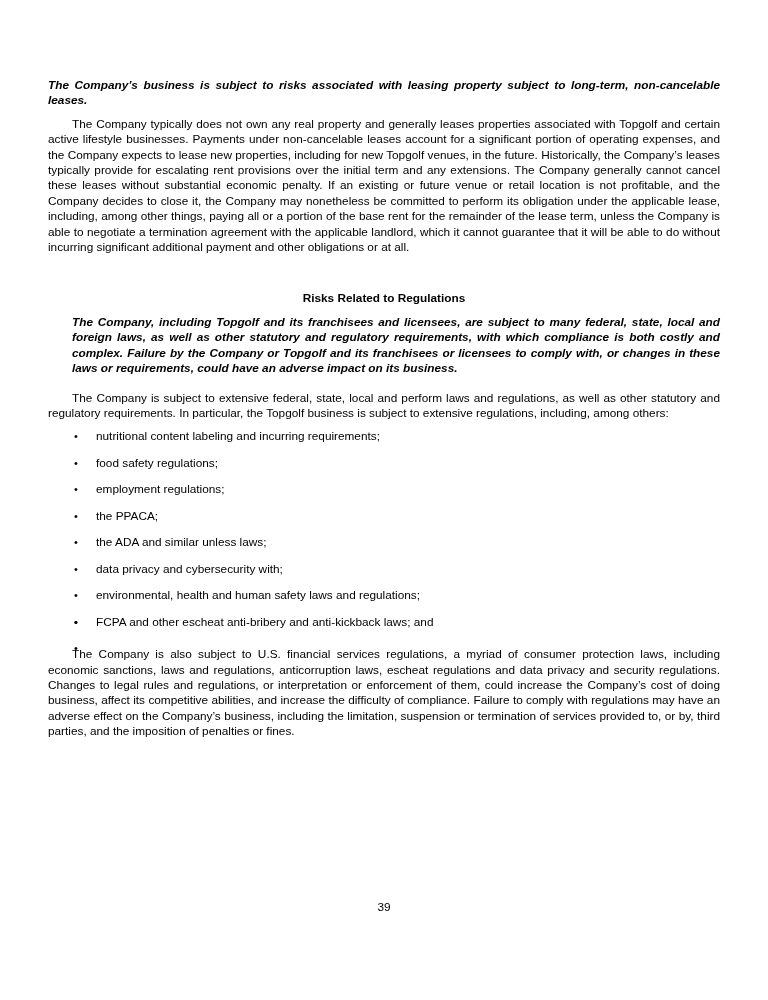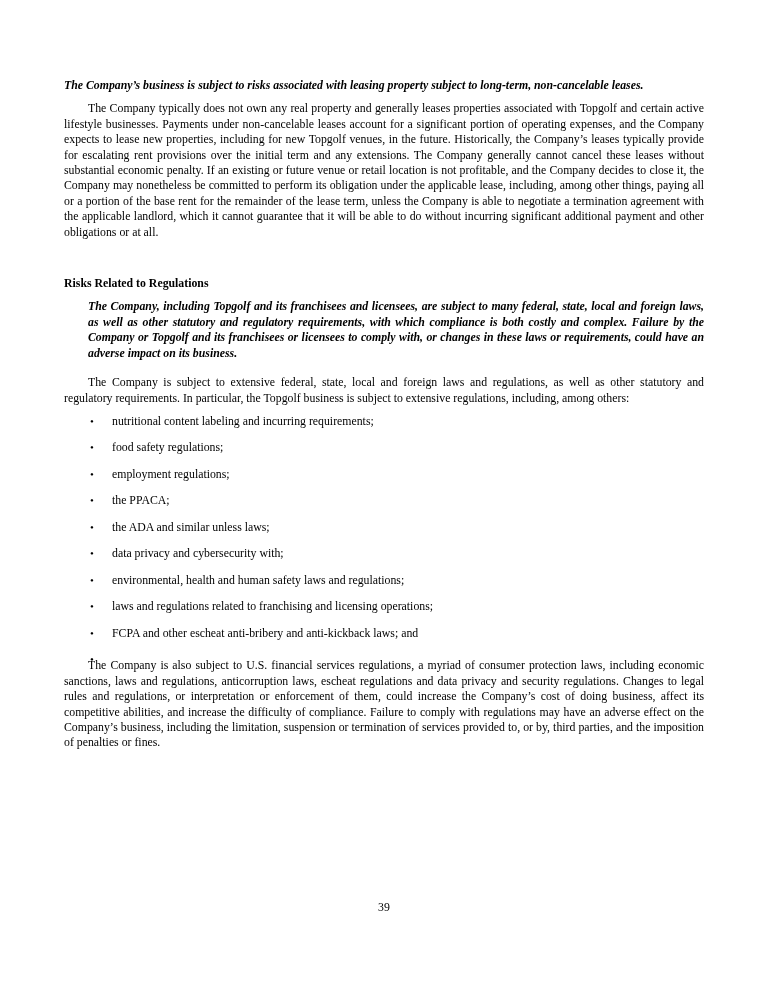--- a/index.html
+++ b/index.html
@@ -3,41 +3,42 @@
 <meta charset="utf-8">
 <style>
   * { margin: 0; padding: 0; box-sizing: border-box; }
   html, body { background: #ffffff; }
   .page {
     position: relative;
     width: 768px;
     height: 1000px;
     margin: 0 auto;
     background: #ffffff;
-    padding: 0 64px;
-    font-family: Liberation Serif, serif;
+    padding: 0 48px;
+    font-family: Liberation Sans, sans-serif;
     font-size: 11.8px;
     line-height: 15.4px;
     color: #000000;
     overflow: hidden;
   }
   .lead-heading {
     margin-top: 78px;
     font-weight: bold;
     font-style: italic;
     text-align: justify;
   }
   .body-para {
     margin-top: 8px;
     text-indent: 24px;
     text-align: justify;
   }
   .section-title {
     margin-top: 36px;
     font-weight: bold;
+    text-align: center;
   }
   .bold-italic-para {
     margin-top: 8px;
     font-weight: bold;
     font-style: italic;
     text-align: justify;
     margin-left: 24px;
   }
   .intro-para {
     margin-top: 14px;
@@ -79,21 +80,21 @@
 <div class="page">
 
   <div class="lead-heading">The Company’s business is subject to risks associated with leasing property subject to long-term, non-cancelable leases.</div>
 
   <p class="body-para">The Company typically does not own any real property and generally leases properties associated with Topgolf and certain active lifestyle businesses. Payments under non-cancelable leases account for a significant portion of operating expenses, and the Company expects to lease new properties, including for new Topgolf venues, in the future. Historically, the Company’s leases typically provide for escalating rent provisions over the initial term and any extensions. The Company generally cannot cancel these leases without substantial economic penalty. If an existing or future venue or retail location is not profitable, and the Company decides to close it, the Company may nonetheless be committed to perform its obligation under the applicable lease, including, among other things, paying all or a portion of the base rent for the remainder of the lease term, unless the Company is able to negotiate a termination agreement with the applicable landlord, which it cannot guarantee that it will be able to do without incurring significant additional payment and other obligations or at all.</p>
 
   <div class="section-title">Risks Related to Regulations</div>
 
   <p class="bold-italic-para">The Company, including Topgolf and its franchisees and licensees, are subject to many federal, state, local and foreign laws, as well as other statutory and regulatory requirements, with which compliance is both costly and complex. Failure by the Company or Topgolf and its franchisees or licensees to comply with, or changes in these laws or requirements, could have an adverse impact on its business.</p>
 
-  <p class="intro-para">The Company is subject to extensive federal, state, local and foreign laws and regulations, as well as other statutory and regulatory requirements. In particular, the Topgolf business is subject to extensive regulations, including, among others:</p>
+  <p class="intro-para">The Company is subject to extensive federal, state, local and perform laws and regulations, as well as other statutory and regulatory requirements. In particular, the Topgolf business is subject to extensive regulations, including, among others:</p>
 
   <ul class="reg-list">
     <li>
       <span class="bullet">•</span>
       <span>nutritional content labeling and incurring requirements;</span>
     </li>
     <li>
       <span class="bullet">•</span>
       <span>food safety regulations;</span>
     </li>
@@ -112,21 +113,20 @@
     <li>
       <span class="bullet">•</span>
       <span>data privacy and cybersecurity with;</span>
     </li>
     <li>
       <span class="bullet">•</span>
       <span>environmental, health and human safety laws and regulations;</span>
     </li>
     <li>
       <span class="bullet">•</span>
-      <span>laws and regulations related to franchising and licensing operations;</span>
     </li>
     <li>
       <span class="bullet">•</span>
       <span>FCPA and other escheat anti-bribery and anti-kickback laws; and</span>
     </li>
     <li>
       <span class="bullet">•</span>
     </li>
   </ul>
 

